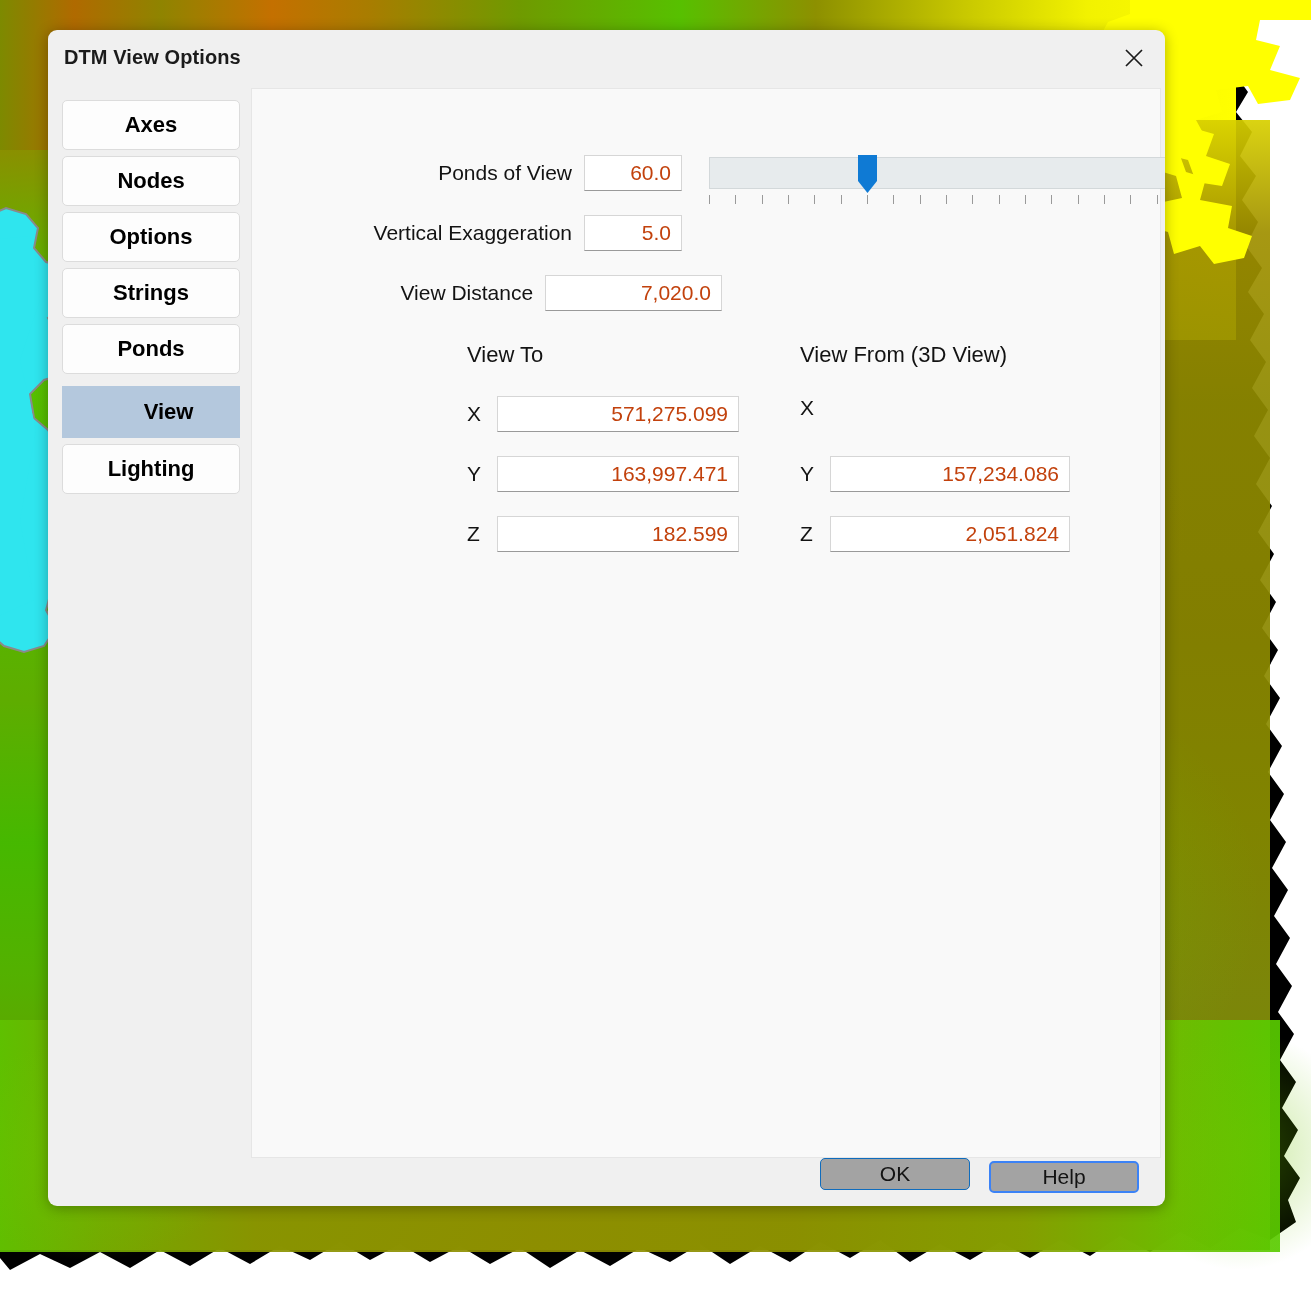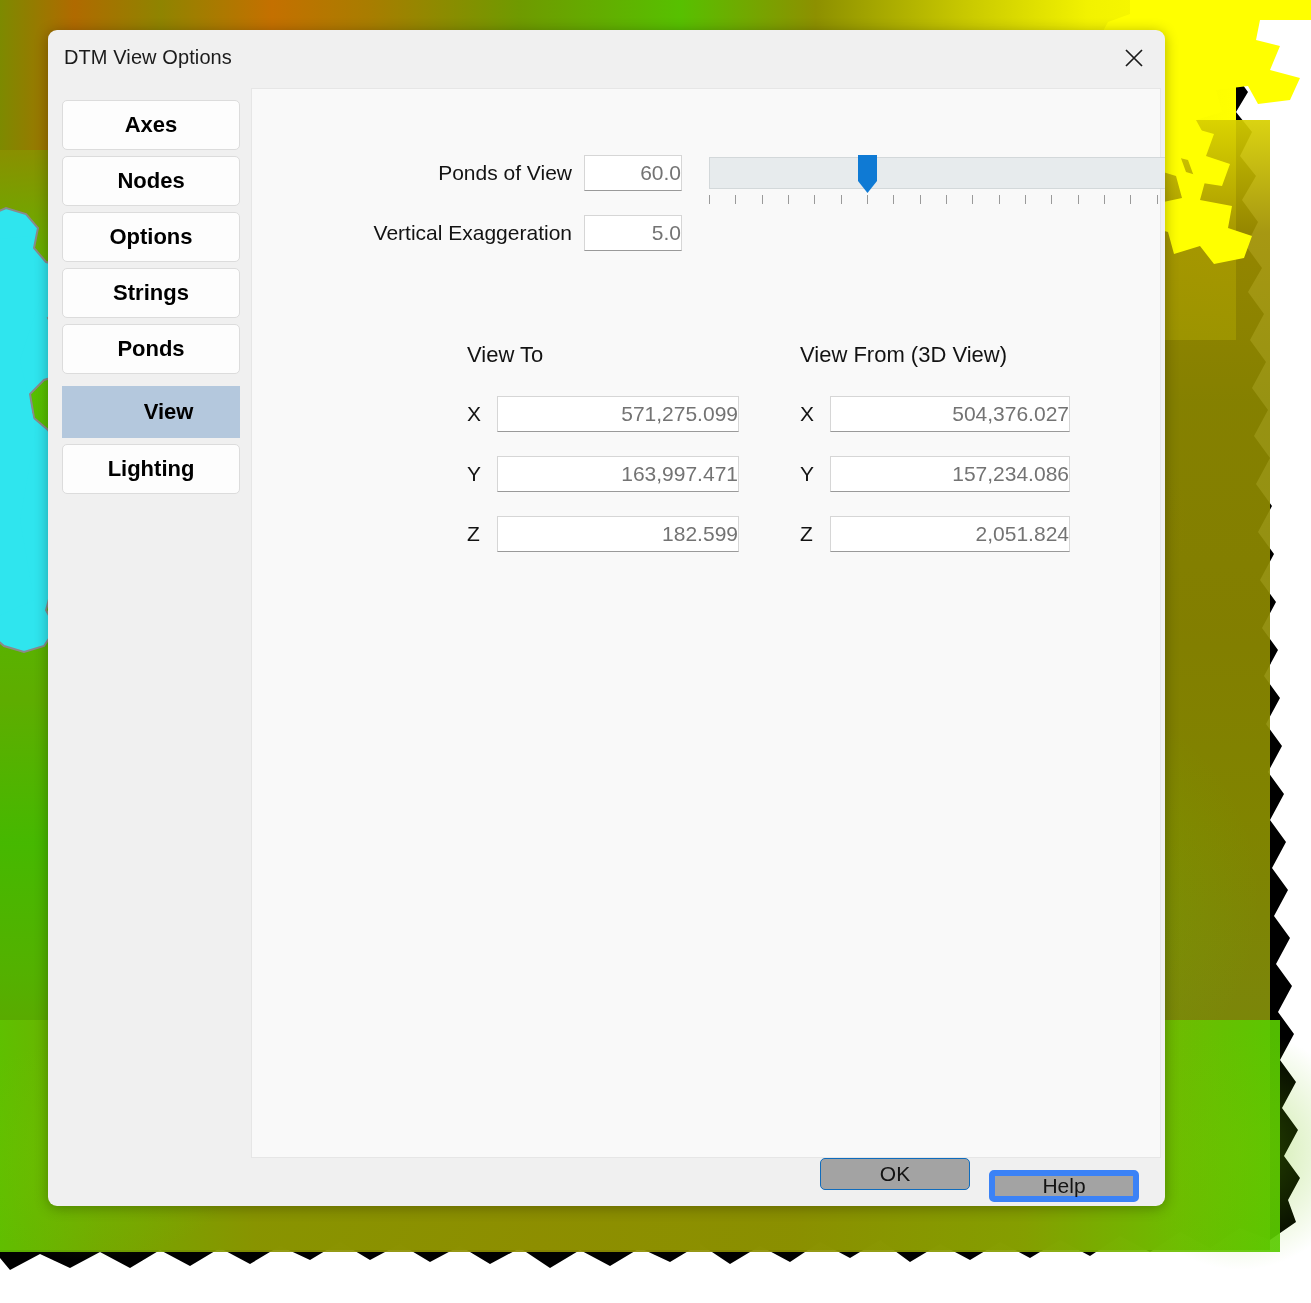--- a/index.html
+++ b/index.html
@@ -42,20 +42,21 @@
     width: 100%;
     height: 58px;
   }
   #title-text {
     position: absolute;
     left: 16px;
     top: 16px;
     font-size: 20px;
     color: #1b1b1b;
     letter-spacing: 0.1px;
+    font-weight: bold;
   }
   #close-btn {
     position: absolute;
     right: 0px;
     top: 0px;
     width: 62px;
     height: 56px;
     display: flex;
     align-items: center;
     justify-content: center;
@@ -117,24 +118,25 @@
     color: #131313;
     text-align: right;
     white-space: nowrap;
   }
   .txtbox {
     background: #ffffff;
     border: 1px solid #d6d6d6;
     border-bottom: 1px solid #9a9a9a;
     box-sizing: border-box;
     font-size: 21px;
-    color: #737373;
+    color: #c2410c;
     display: flex;
     align-items: center;
     justify-content: flex-end;
+    padding-right: 10px;
     height: 36px;
     cursor: text;
   }
 
   
   #row-fov    { left: 0px; top: 66px;  width: 430px; justify-content: flex-end; }
   #row-vexag  { left: 0px; top: 126px; width: 430px; justify-content: flex-end; }
   #row-vdist  { left: 0px; top: 186px; width: 470px; justify-content: flex-end; }
 
   #row-fov .fld-label, #row-vexag .fld-label { width: 260px; margin-right: 12px; }
@@ -229,23 +231,23 @@
     cursor: default;
   }
   #ok-button {
     left: 772px;
     top: 0px;
     width: 150px;
     border: 1px solid #0f6cbd;
   }
   #help-button {
     left: 941px;
-    top: 12px;
+    top: 3px;
     width: 150px;
-    border: 6px solid #3b82f6;
+    border: 2px solid #3b82f6;
   }
 </style>
 </head>
 <body>
 
 <div id="terrain-bg">
   <svg class="terrain-svg" width="1311" height="1303" viewBox="0 0 1311 1303" xmlns="http://www.w3.org/2000/svg">
     <defs>
       <linearGradient id="gTop" x1="0" y1="0" x2="1" y2="0">
         <stop offset="0%" stop-color="#7d8a00"></stop>
@@ -428,39 +430,42 @@
           <div class="tick" style="left: 421px;"></div>
           <div class="tick" style="left: 448px;"></div>
         </div>
     </div>
 
     <div class="field-row" id="row-vexag">
       <div class="fld-label">Vertical Exaggeration</div>
       <div class="txtbox">5.0</div>
     </div>
 
+    <div class="field-row" id="row-vdist">
+      <div class="fld-label">View Distance</div>
+      <div class="txtbox">7,020.0</div>
+    </div>
 
     <div class="group-title" id="grp-to-title">View To</div>
     <div class="coord-row" id="to-x">
       <div class="coord-axis">X</div>
       <div class="txtbox coord-box">571,275.099</div>
     </div>
     <div class="coord-row" id="to-y">
       <div class="coord-axis">Y</div>
       <div class="txtbox coord-box">163,997.471</div>
     </div>
     <div class="coord-row" id="to-z">
       <div class="coord-axis">Z</div>
       <div class="txtbox coord-box">182.599</div>
     </div>
 
     <div class="group-title" id="grp-from-title">View From (3D View)</div>
     <div class="coord-row" id="from-x">
       <div class="coord-axis">X</div>
-      <div class="txtbox coord-box-right">504,376.027</div>
     </div>
     <div class="coord-row" id="from-y">
       <div class="coord-axis">Y</div>
       <div class="txtbox coord-box-right">157,234.086</div>
     </div>
     <div class="coord-row" id="from-z">
       <div class="coord-axis">Z</div>
       <div class="txtbox coord-box-right">2,051.824</div>
     </div>
 

